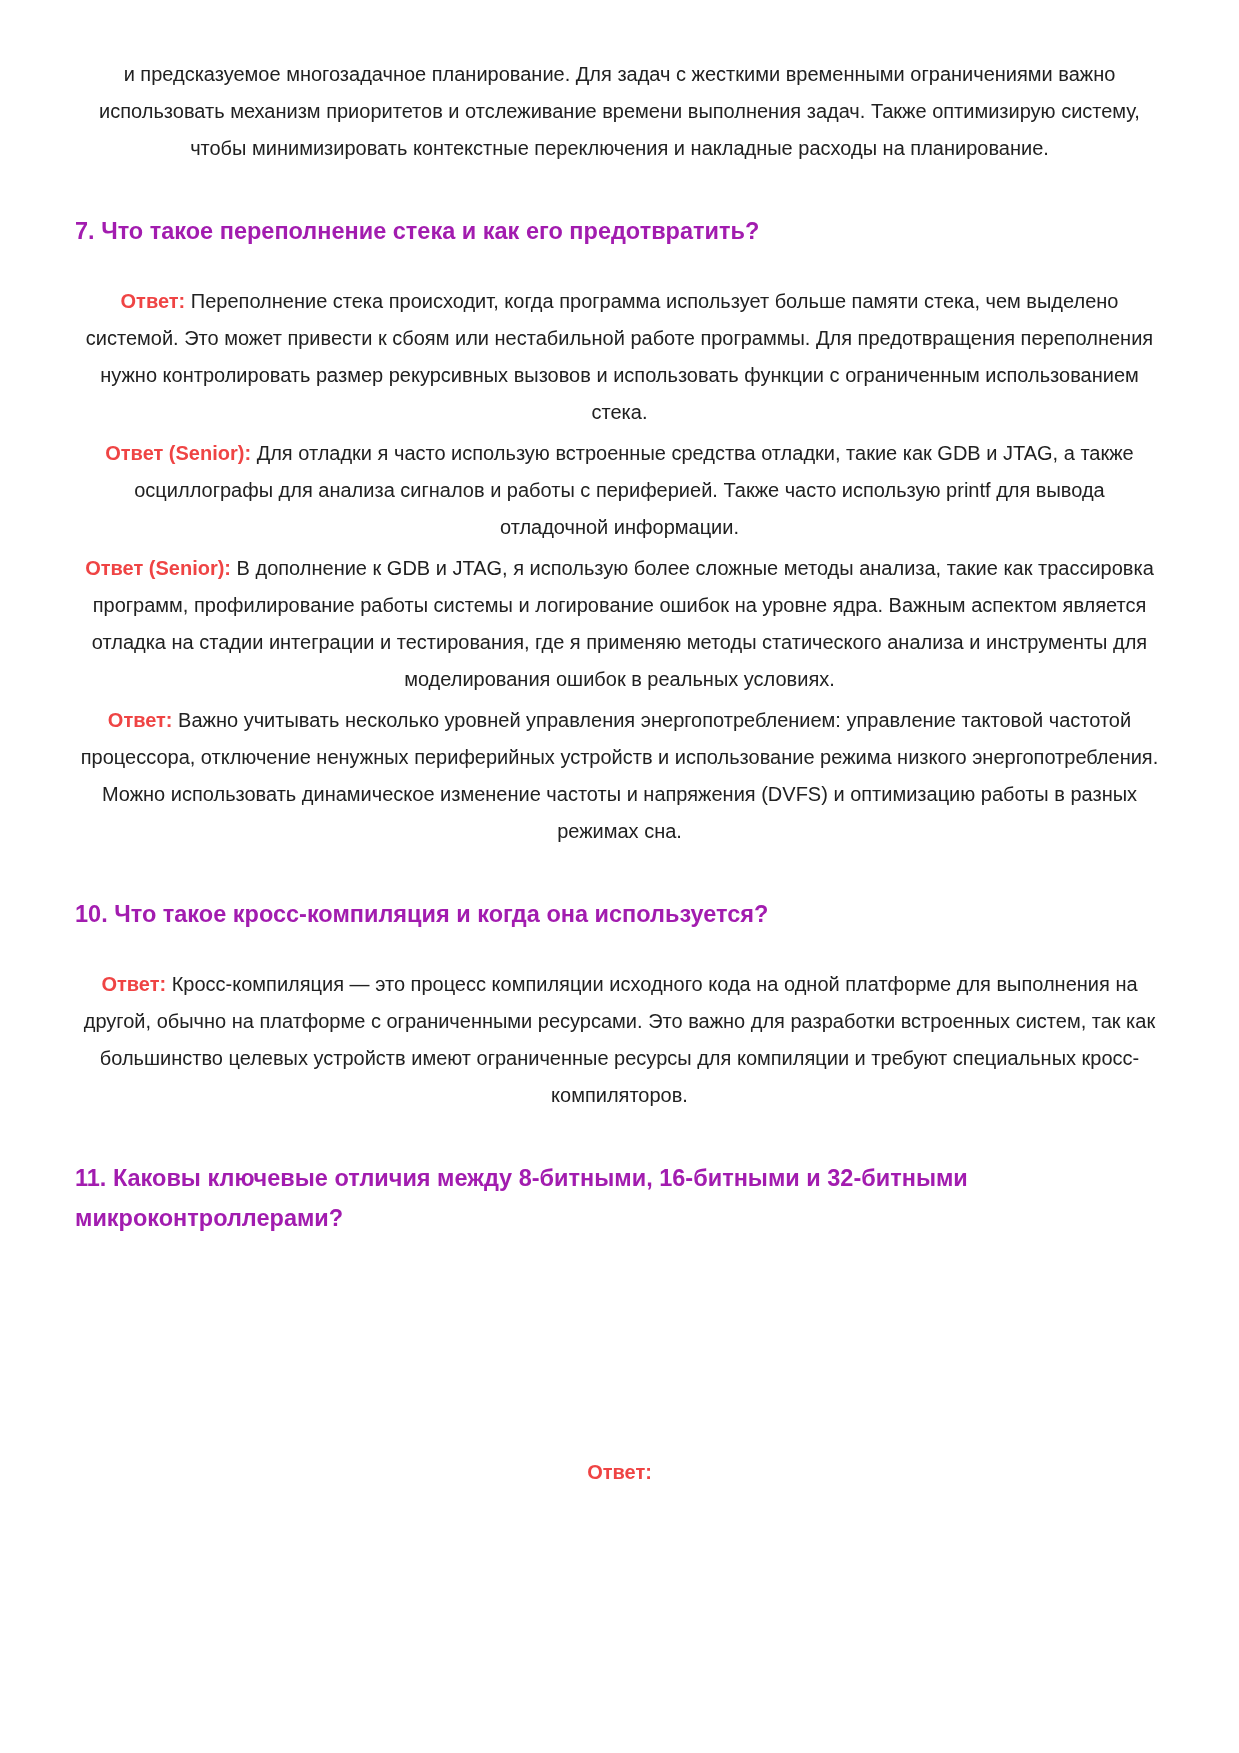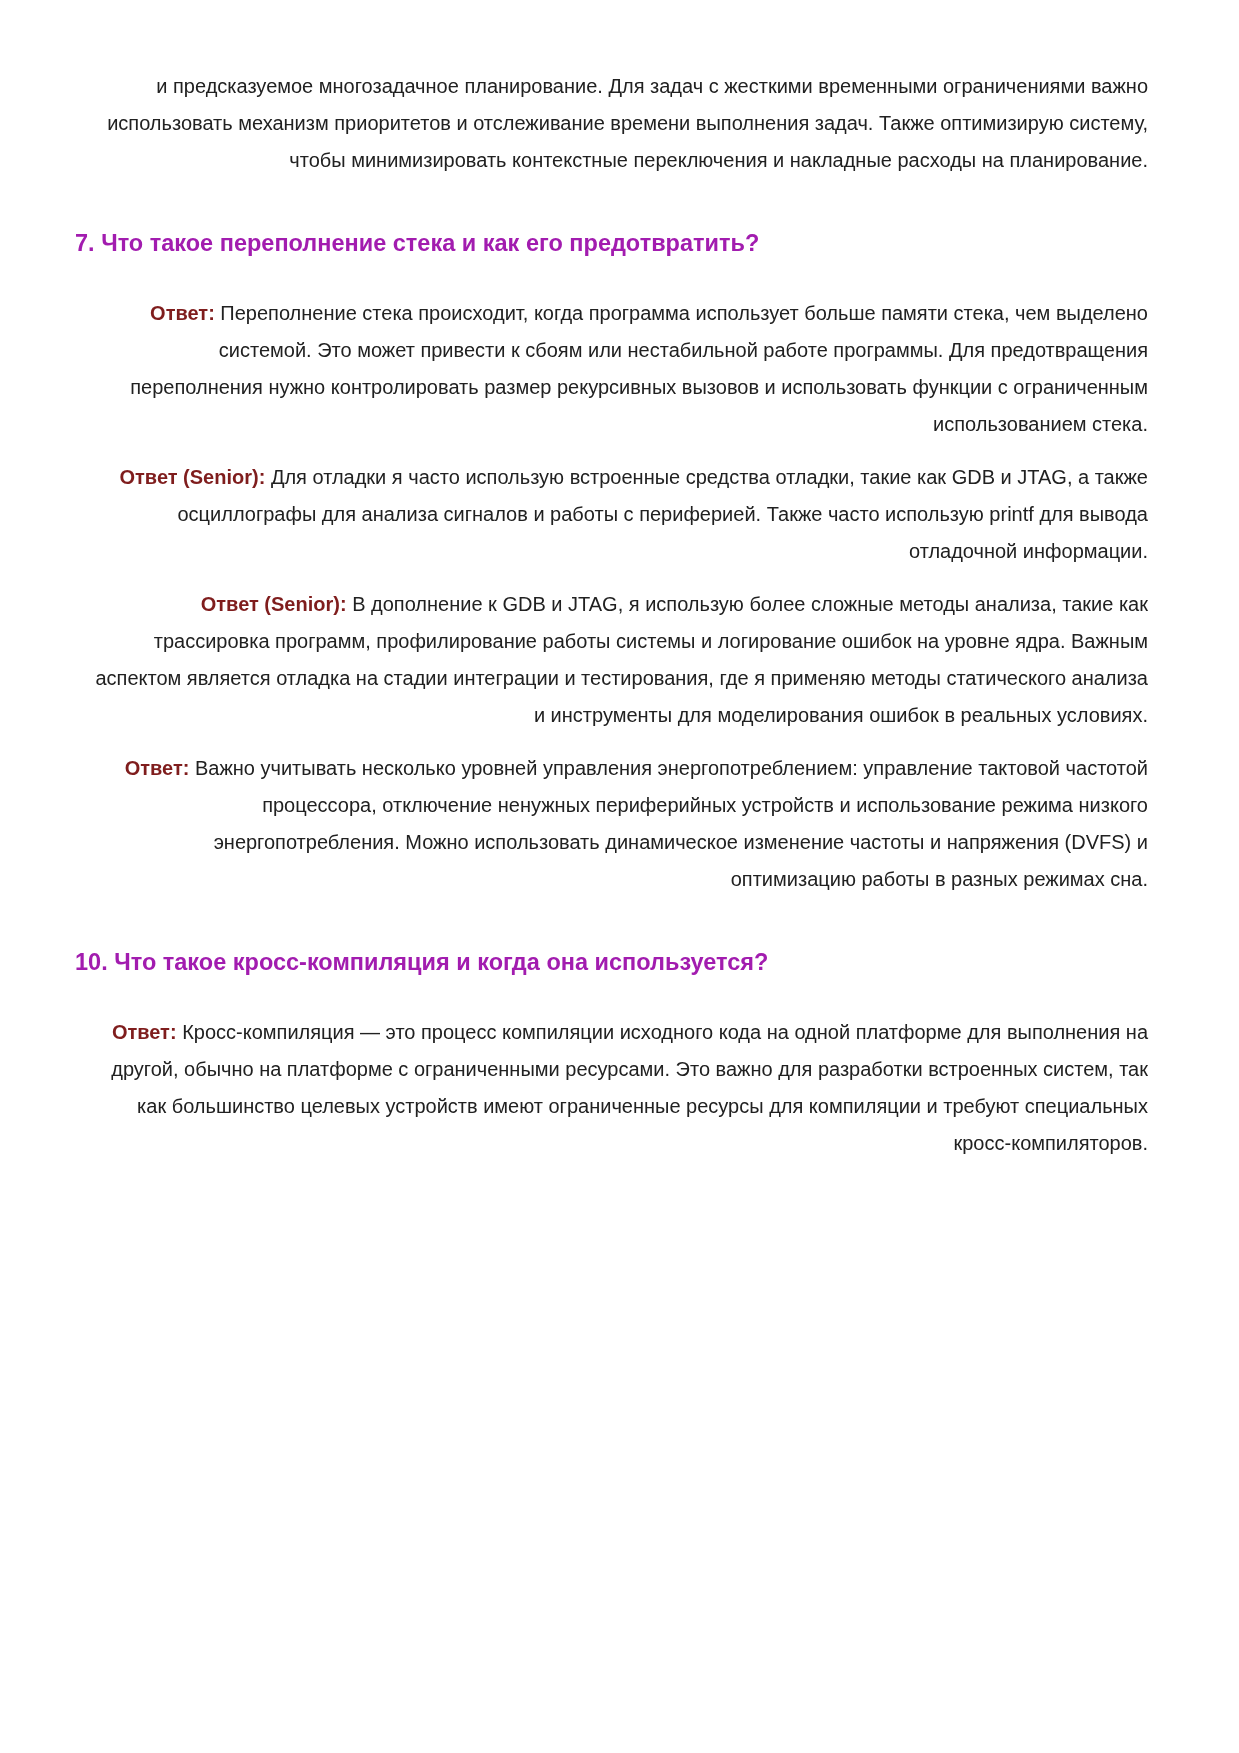--- a/index.html
+++ b/index.html
@@ -14,27 +14,27 @@
     font-family: "Liberation Sans", "DejaVu Sans", sans-serif;
     color: #212121;
   }
   .page {
     padding: 52px 75px 0 75px;
     box-sizing: border-box;
   }
   .body-text {
     font-size: 20px;
     line-height: 37px;
-    margin: 16px;
+    margin: 4px;
     color: #212121;
-    text-align: right;
+    text-align: center;
   }
   .body-text strong {
     font-weight: 700;
-    color: #7f1d1d;
+    color: #ef4444;
   }
   .section-heading {
     font-size: 23.5px;
     line-height: 40px;
     font-weight: 700;
     color: #a21caf;
     margin: 44px 0 32px 0;
   }
   section {
     margin: 0;
@@ -64,14 +64,18 @@
 
   <section>
     <p class="body-text"><strong>Ответ:</strong> <span>Важно учитывать несколько уровней управления энергопотреблением: управление тактовой частотой процессора, отключение ненужных периферийных устройств и использование режима низкого энергопотребления. Можно использовать динамическое изменение частоты и напряжения (DVFS) и оптимизацию работы в разных режимах сна.</span></p>
   </section>
 
   <section>
     <h2 class="section-heading">10. Что такое кросс-компиляция и когда она используется?</h2>
     <p class="body-text"><strong>Ответ:</strong> <span>Кросс-компиляция — это процесс компиляции исходного кода на одной платформе для выполнения на другой, обычно на платформе с ограниченными ресурсами. Это важно для разработки встроенных систем, так как большинство целевых устройств имеют ограниченные ресурсы для компиляции и требуют специальных кросс-компиляторов.</span></p>
   </section>
 
+  <section>
+    <h2 class="section-heading">11. Каковы ключевые отличия между 8-битными, 16-битными и 32-битными микроконтроллерами?</h2>
+    <p class="body-text partial-line"><strong>Ответ:</strong> <span></span></p>
+  </section>
 
 </div>
 
 </body></html>

